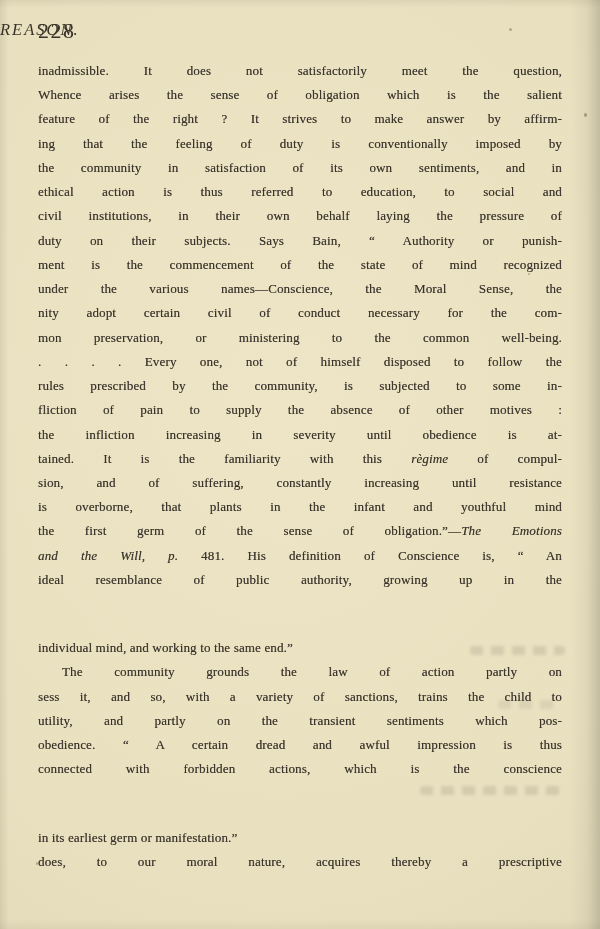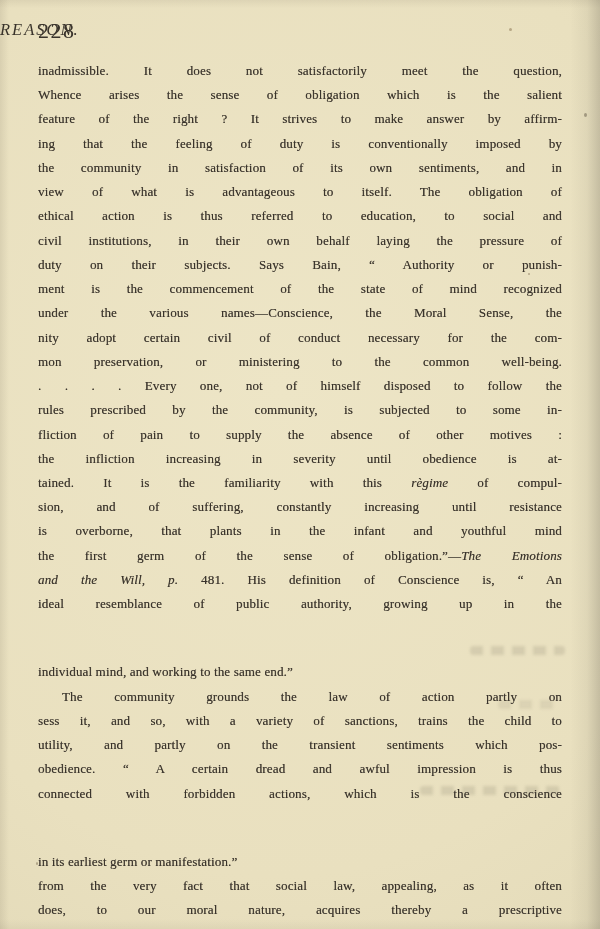--- a/index.html
+++ b/index.html
@@ -47,21 +47,20 @@
 
   <div class="pageno">228</div>
   <div class="head">REASON.</div>
 
   <div class="text">
       <div class="line"><span>inadmissible.  It does not satisfactorily meet the question,</span></div>
       <div class="line"><span>Whence arises the sense of obligation which is the salient</span></div>
       <div class="line"><span>feature of the right ?  It strives to make answer by affirm-</span></div>
       <div class="line"><span>ing that the feeling of duty is conventionally imposed by</span></div>
       <div class="line"><span>the community in satisfaction of its own sentiments, and in</span></div>
-      <div class="line"><span>view of what is advantageous to itself.  The obligation of</span></div>
       <div class="line"><span>ethical action is thus referred to education, to social and</span></div>
       <div class="line"><span>civil institutions, in their own behalf laying the pressure of</span></div>
       <div class="line"><span>duty on their subjects.  Says Bain, “ Authority or punish-</span></div>
       <div class="line"><span>ment is the commencement of the state of mind recognized</span></div>
       <div class="line"><span>under the various names—Conscience, the Moral Sense, the</span></div>
       <div class="line"><span>nity adopt certain civil of conduct necessary for the com-</span></div>
       <div class="line"><span>mon preservation, or ministering to the common well-being.</span></div>
       <div class="line"><span>. . . . Every one, not of himself disposed to follow the</span></div>
       <div class="line"><span>rules prescribed by the community, is subjected to some in-</span></div>
       <div class="line"><span>fliction of pain to supply the absence of other motives :</span></div>
@@ -72,21 +71,20 @@
       <div class="line"><span>the first germ of the sense of obligation.”—</span><span class="it">The Emotions</span></div>
       <div class="line"><span class="it">and the Will, p.</span><span> 481.  His definition of Conscience is, “ An</span></div>
       <div class="line"><span>ideal resemblance of public authority, growing up in the</span></div>
       <div class="line last"><span>individual mind, and working to the same end.”</span></div>
       <div class="line indent"><span>The community grounds the law of action partly on</span></div>
       <div class="line"><span>sess it, and so, with a variety of sanctions, trains the child to</span></div>
       <div class="line"><span>utility, and partly on the transient sentiments which pos-</span></div>
       <div class="line"><span>obedience.  “ A certain dread and awful impression is thus</span></div>
       <div class="line"><span>connected with forbidden actions, which is the conscience</span></div>
       <div class="line last"><span>in its earliest germ or manifestation.”</span></div>
-      <div class="line"><span>from the very fact that social law, appealing, as it often</span></div>
       <div class="line"><span>does, to our moral nature, acquires thereby a prescriptive</span></div>
     </div>
 
   <div class="smudge" style="left:470px;top:646px;width:95px;"></div>
   <div class="smudge" style="left:420px;top:786px;width:140px;"></div>
   <div class="smudge" style="left:498px;top:700px;width:62px;opacity:.7;"></div>
   <div class="speck" style="left:509px;top:28px;width:3px;height:3px;background:rgba(140,120,85,0.55);"></div>
   <div class="speck" style="left:584px;top:113px;width:3px;height:4px;background:rgba(120,110,90,0.6);"></div>
   <div class="speck" style="left:528px;top:273px;width:2px;height:2px;background:rgba(130,110,80,0.5);"></div>
   <div class="speck" style="left:36px;top:862px;width:2px;height:3px;background:rgba(120,105,80,0.5);"></div>

